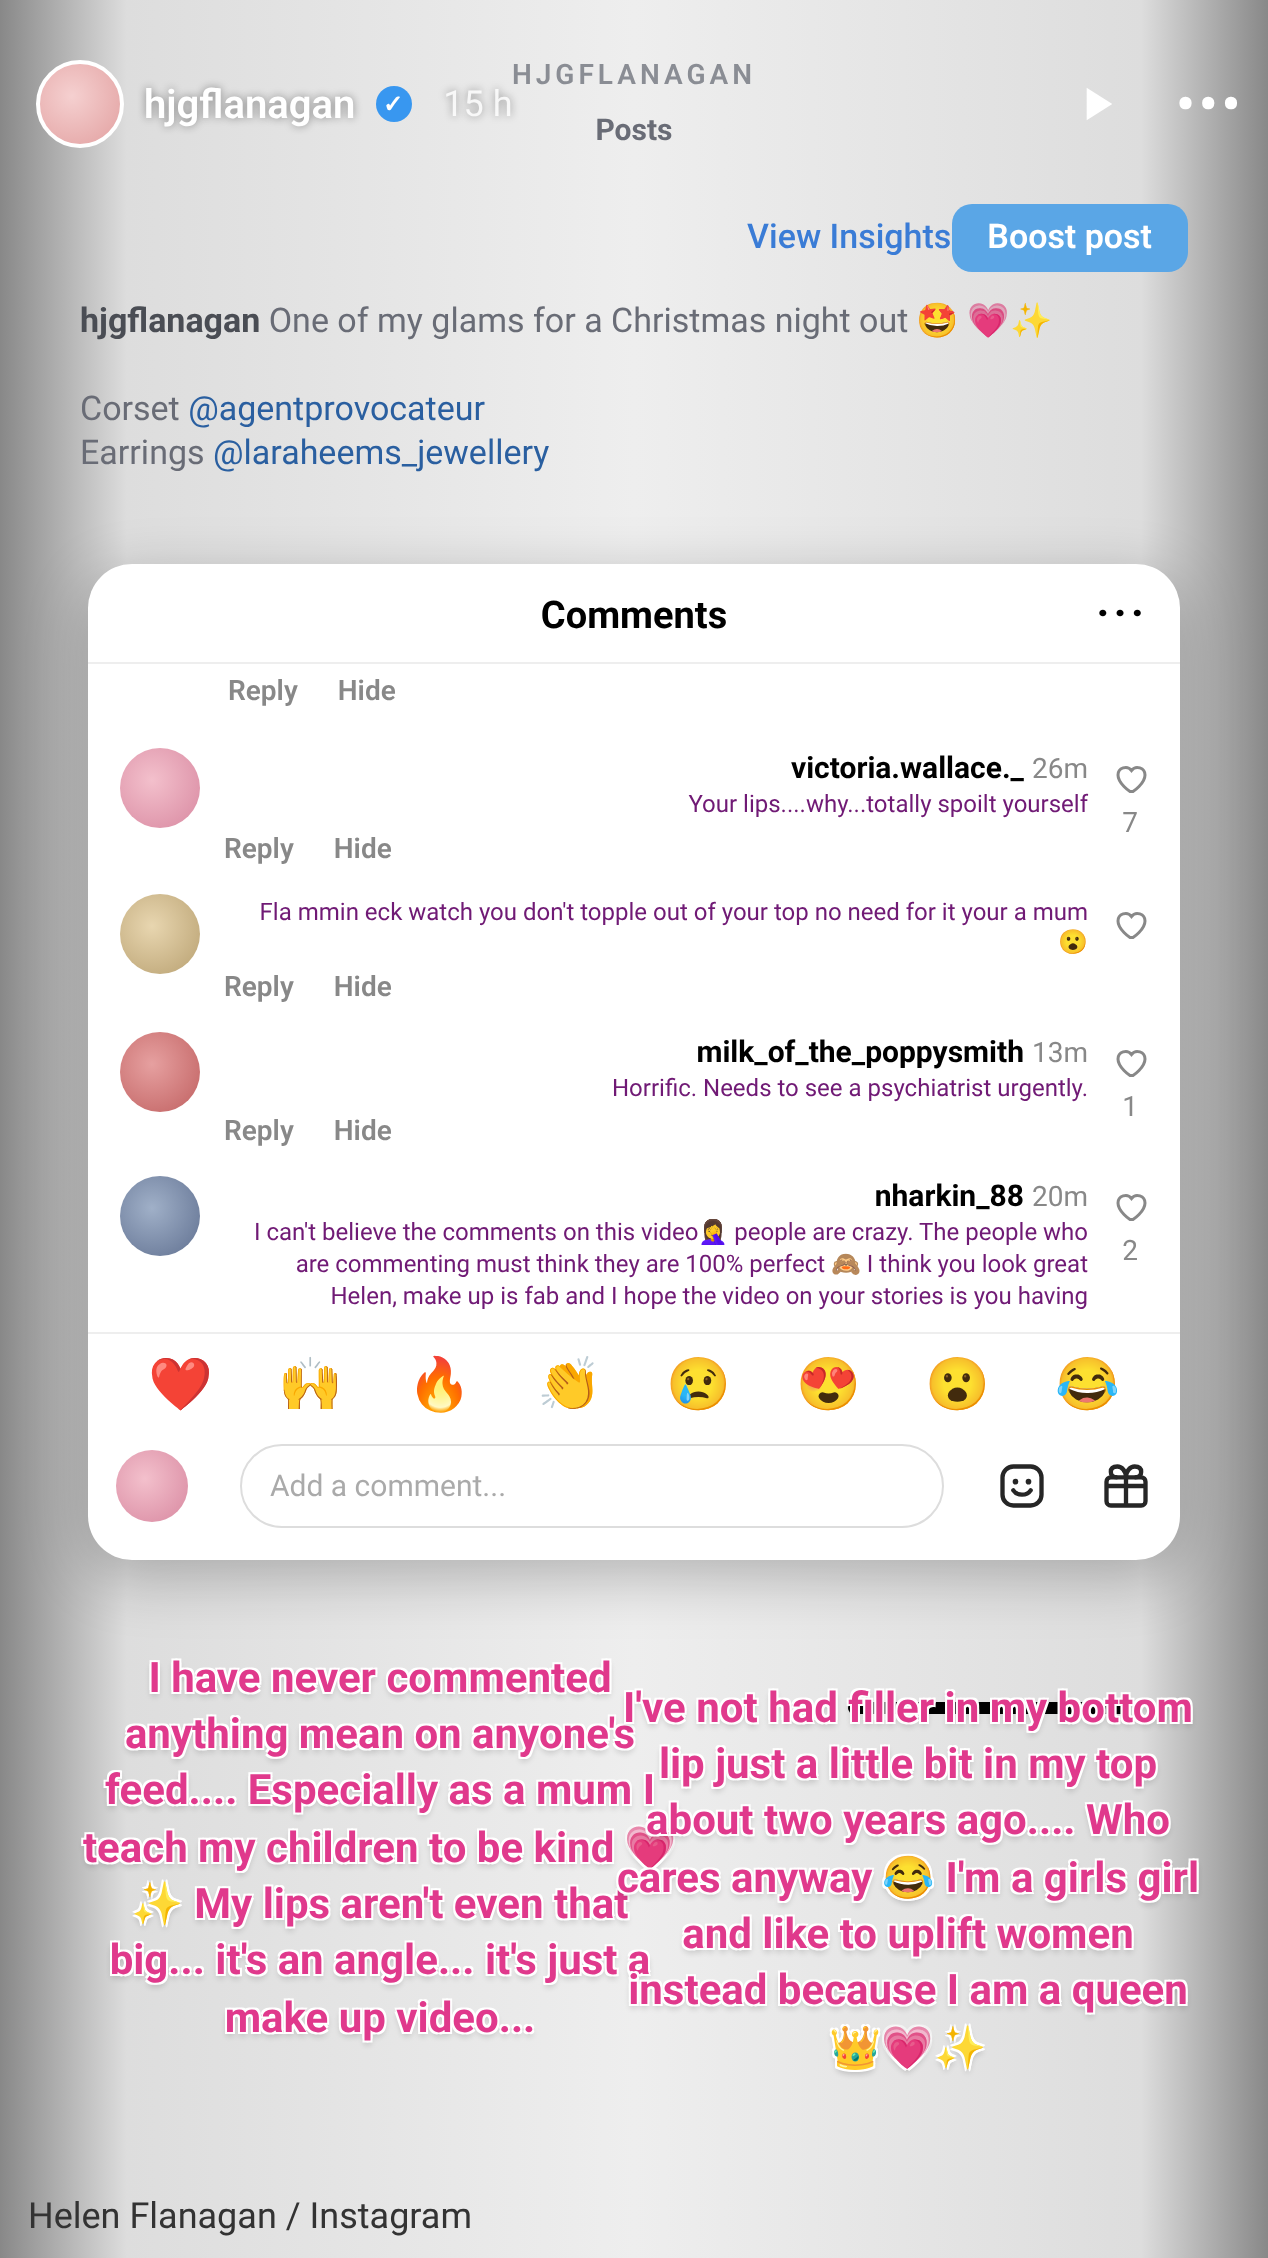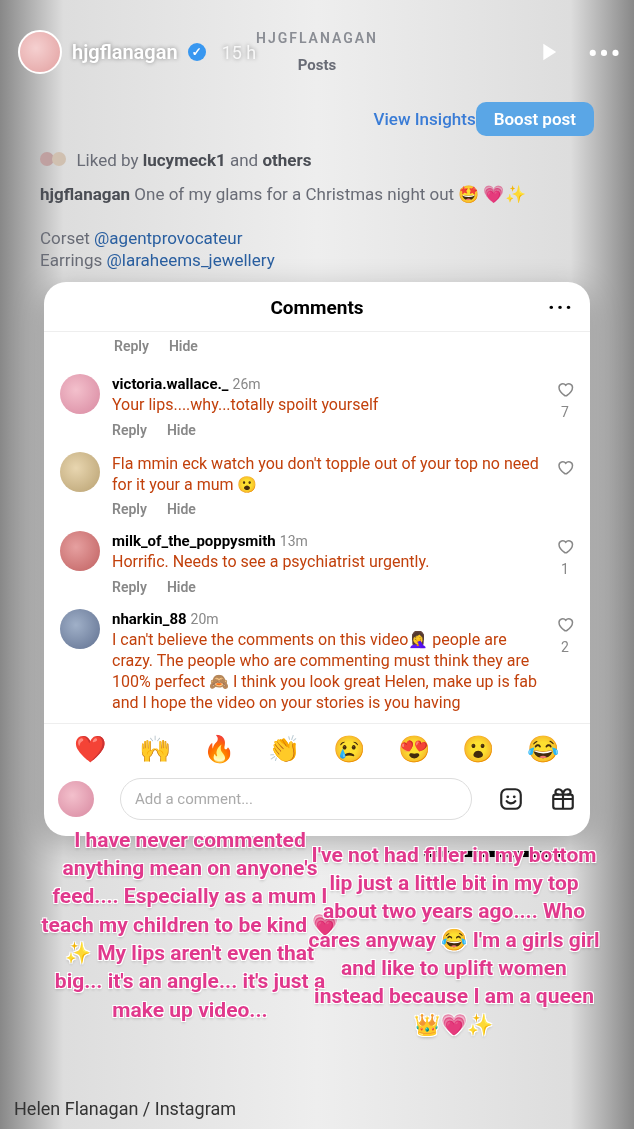--- a/index.html
+++ b/index.html
@@ -111,20 +111,21 @@
   .comments-card {
     position: absolute;
     left: 44px;
     right: 44px;
     top: 282px;
     background: #fff;
     border-radius: 22px;
     box-shadow: 0 8px 30px rgba(0,0,0,.25);
     overflow: hidden;
     padding-bottom: 12px;
+    text-align: right;
   }
   .cc-header {
     display: flex;
     align-items: center;
     justify-content: center;
     padding: 14px 16px 12px;
     border-bottom: 1px solid #eee;
     position: relative;
   }
   .cc-title { font-weight: 700; font-size: 19px; }
@@ -154,21 +155,21 @@
     border-radius: 50%;
     flex-shrink: 0;
   }
   .av-pink { background: radial-gradient(circle at 40% 40%, #f3c0cc, #d888a0); }
   .av-blonde { background: radial-gradient(circle at 40% 40%, #e8d6b0, #b8a070); }
   .av-red { background: radial-gradient(circle at 40% 40%, #e6a0a0, #c06060); }
   .av-group { background: radial-gradient(circle at 40% 40%, #a0b0c8, #607090); }
   .c-body { flex: 1; }
   .c-name { font-weight: 700; font-size: 15px; }
   .c-time { color: #888; font-weight: 400; font-size: 14px; margin-left: 4px; }
-  .c-text { font-size: 16px; margin-top: 2px; line-height: 1.3; color: #c2410c; }
+  .c-text { font-size: 12px; margin-top: 2px; line-height: 1.3; color: #701a75; }
   .c-actions { display: flex; gap: 20px; margin-top: 6px; font-size: 14px; color: #888; font-weight: 600; }
   .c-right { display: flex; flex-direction: column; align-items: center; gap: 2px; padding-top: 6px; }
   .c-like-count { font-size: 14px; color: #888; }
   .view-more {
     padding: 4px 0 8px 72px;
     font-size: 14px;
     color: #888;
     font-weight: 600;
   }
   .view-more .dash { display: inline-block; width: 24px; border-top: 1px solid #bbb; vertical-align: middle; margin-right: 12px; }
@@ -239,25 +240,20 @@
 </style>
 </head>
 <body>
 
 <div class="backdrop-post">
   <div class="bd-header">HJGFLANAGAN</div>
   <div class="bd-posts">Posts</div>
   <div class="bd-row">
     <div class="bd-insights">View Insights</div>
     <div class="bd-boost">Boost post</div>
-  </div>
-  <div class="bd-line">
-    <span style="display:inline-block;width:14px;height:14px;border-radius:50%;background:#bfa0a0;"></span>
-    <span style="display:inline-block;width:14px;height:14px;border-radius:50%;background:#d0c0b0;margin-left:-6px;margin-right:6px;"></span>
-    <span>Liked by </span><span class="strong">lucymeck1</span><span> and </span><span class="strong">others</span>
   </div>
   <div class="bd-line">
     <span class="strong">hjgflanagan</span><span> One of my glams for a Christmas night out 🤩 💗✨</span>
   </div>
   <div class="bd-line" style="margin-top:24px;">
     <span>Corset </span><span class="bd-tag">@agentprovocateur</span>
   </div>
   <div class="bd-line" style="margin-top:2px;">
     <span>Earrings </span><span class="bd-tag">@laraheems_jewellery</span>
   </div>

